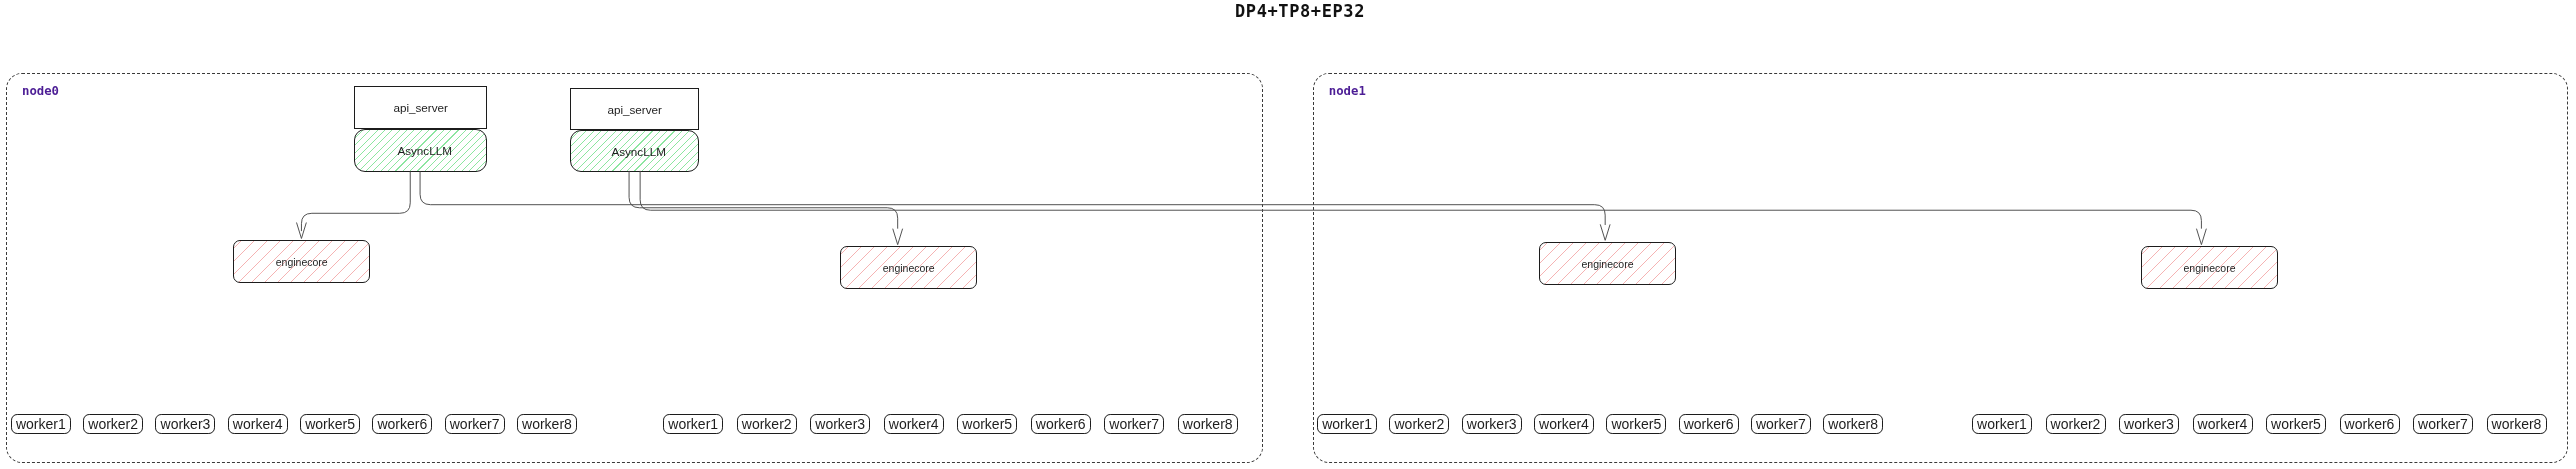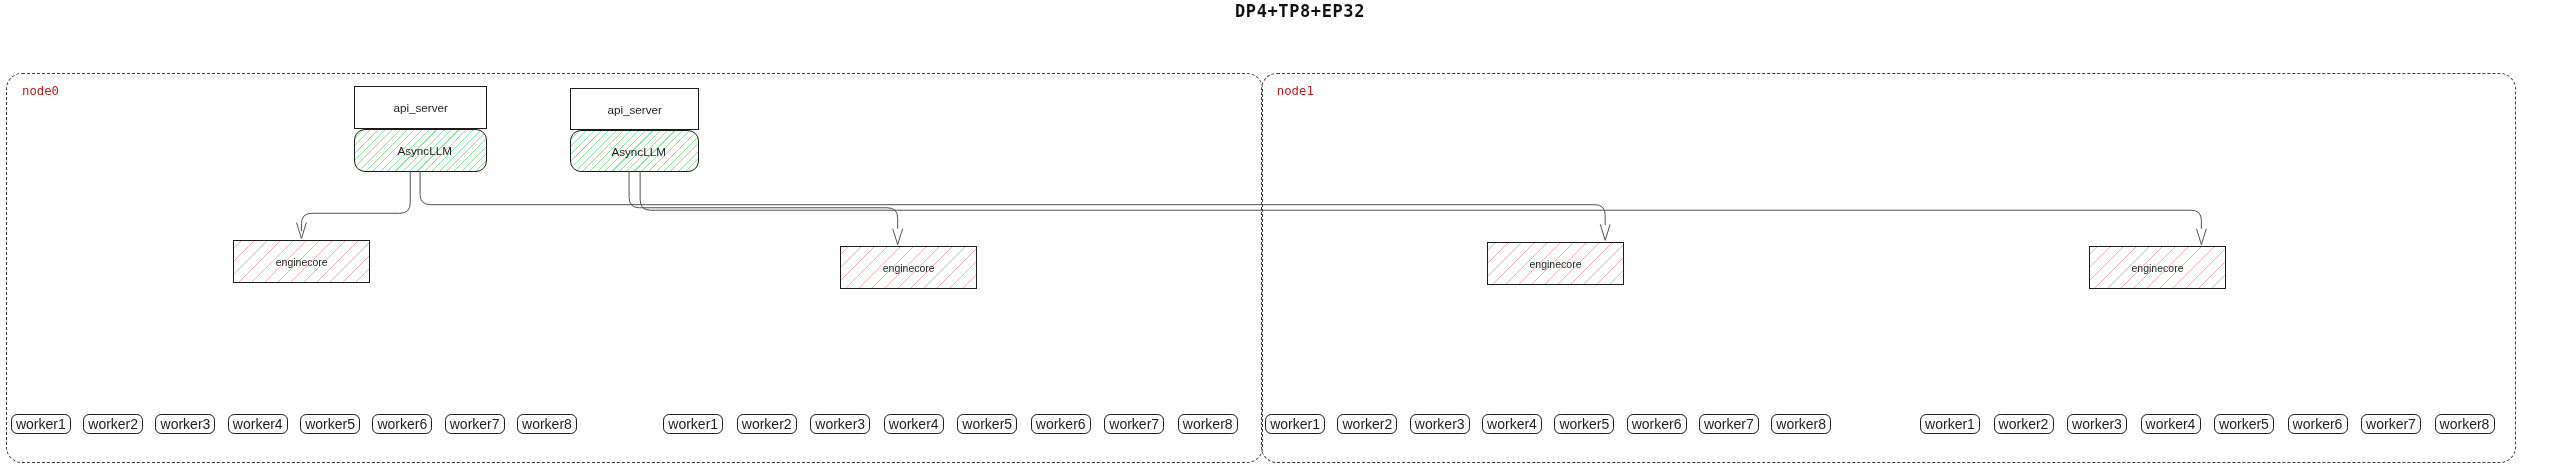--- a/index.html
+++ b/index.html
@@ -10,38 +10,38 @@
   .title{
     position:absolute;top:1.2px;left:12px;width:100%;text-align:center;
     font-family:"DejaVu Sans Mono",monospace;font-weight:bold;font-size:17px;
     letter-spacing:0.6px;color:#111;
   }
   .node{
     position:absolute;border:1.2px dashed #3a3a3a;border-radius:16px;
     box-sizing:border-box;background:transparent;
   }
   #node0{left:6.2px;top:73px;width:1257px;height:390px;}
-  #node1{left:1261px;top:73px;width:1255px;height:390px;}
+  #node1{left:1313px;top:73px;width:1255px;height:390px;}
   .node-label{
     position:absolute;left:14.8px;top:9.8px;
-    font-family:"DejaVu Sans Mono",monospace;font-weight:normal;font-size:12.3px;color:#b91c1c;text-align:center;
+    font-family:"DejaVu Sans Mono",monospace;font-weight:bold;font-size:12.3px;color:#4c1d95;text-align:center;
   }
   .box{
     position:absolute;box-sizing:border-box;background:#ffffff;
     border:1.5px solid #1c1c1c;display:flex;align-items:center;justify-content:center;
     color:#1d1d1d;white-space:nowrap;
   }
   .api{width:133px;height:43px;border-radius:0;font-size:11.7px;}
   .llm{
     width:133px;height:43px;border-radius:11px;font-size:11.7px;
     background:repeating-linear-gradient(135deg,#8ce6a0 0,#8ce6a0 0.8px,transparent 0.8px,transparent 5.2px) #fff;
     padding-left:8px;
   }
   .enginecore{
-    width:137px;height:43px;border-radius:0;font-size:10.5px;
+    width:137px;height:43px;border-radius:7px;font-size:10.5px;
     background:repeating-linear-gradient(135deg,#f5b3b3 0,#f5b3b3 0.6px,transparent 0.6px,transparent 4.6px) #fff;
   }
   #n0-api1{left:347px;top:12.3px;}
   #n0-llm1{left:347px;top:55px;}
   #n0-api2{left:563px;top:14px;width:129px;height:42px;}
   #n0-llm2{left:563px;top:56px;width:129px;height:42px;}
   #n0-ec1{left:226px;top:166px;}
   #n0-ec2{left:833px;top:172px;}
   #n1-ec1{left:225px;top:168px;}
   #n1-ec2{left:827px;top:172px;}

